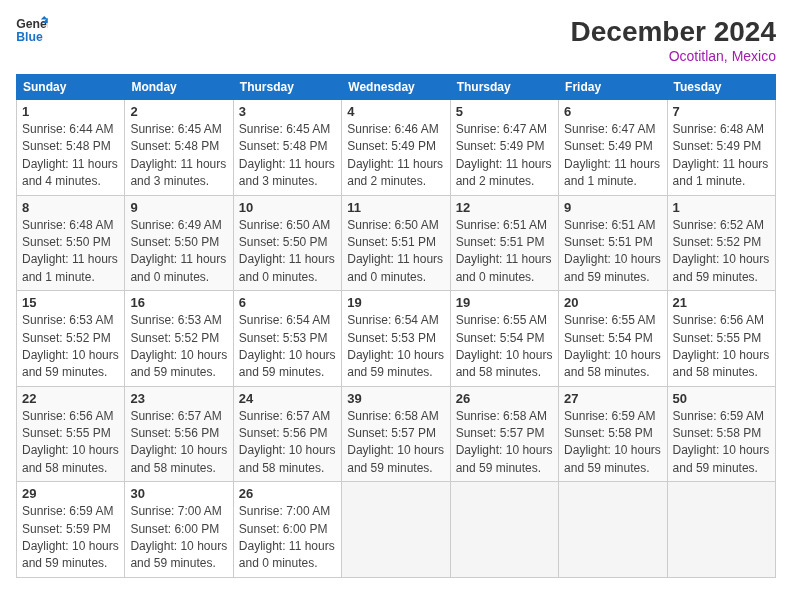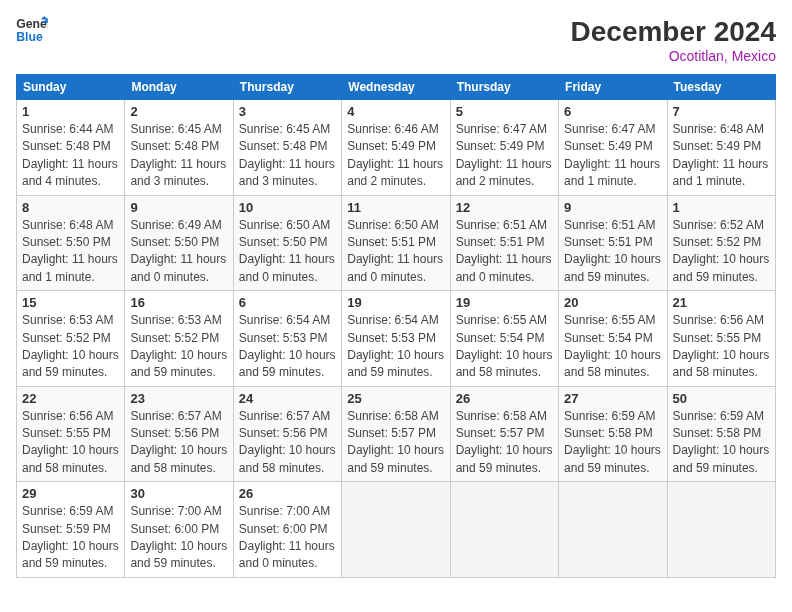--- a/index.html
+++ b/index.html
@@ -206,21 +206,21 @@
         </td>
         <td>
           <span class="day-number">23</span>
           <div class="day-info">Sunrise: 6:57 AM<br>Sunset: 5:56 PM<br>Daylight: 10 hours and 58 minutes.</div>
         </td>
         <td>
           <span class="day-number">24</span>
           <div class="day-info">Sunrise: 6:57 AM<br>Sunset: 5:56 PM<br>Daylight: 10 hours and 58 minutes.</div>
         </td>
         <td>
-          <span class="day-number">25</span>
+          <span class="day-number">39</span>
           <div class="day-info">Sunrise: 6:58 AM<br>Sunset: 5:57 PM<br>Daylight: 10 hours and 59 minutes.</div>
         </td>
         <td>
           <span class="day-number">26</span>
           <div class="day-info">Sunrise: 6:58 AM<br>Sunset: 5:57 PM<br>Daylight: 10 hours and 59 minutes.</div>
         </td>
         <td>
           <span class="day-number">27</span>
           <div class="day-info">Sunrise: 6:59 AM<br>Sunset: 5:58 PM<br>Daylight: 10 hours and 59 minutes.</div>
         </td>

